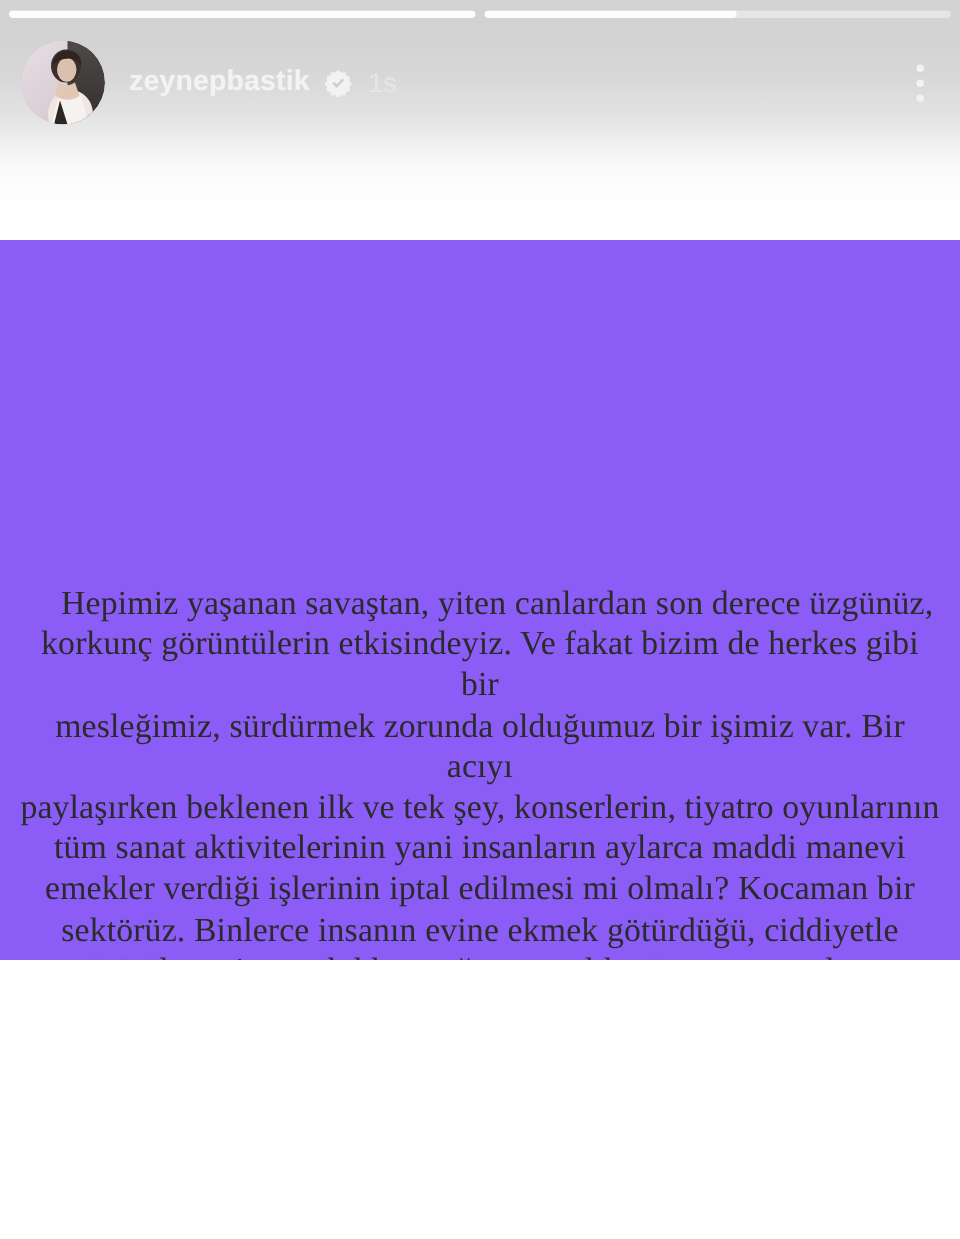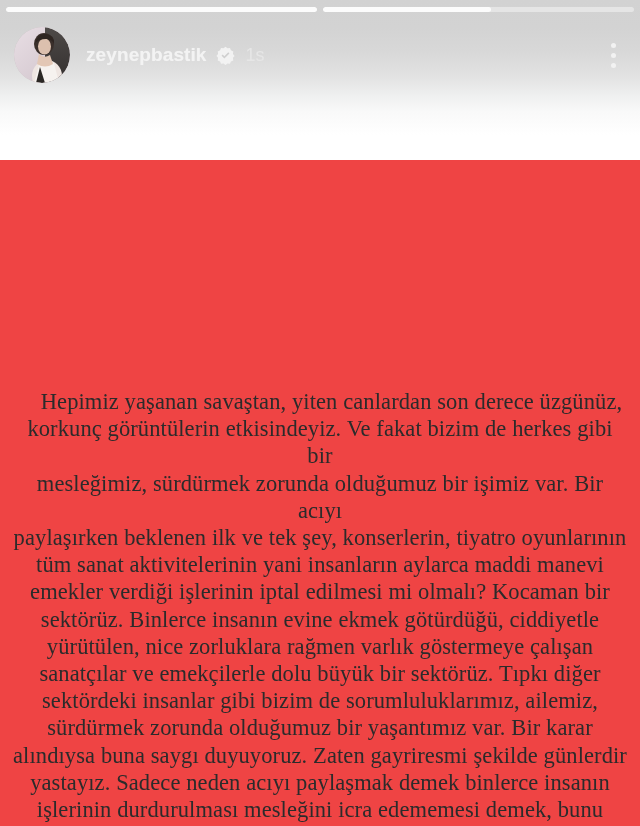--- a/index.html
+++ b/index.html
@@ -6,23 +6,23 @@
     margin: 0;
     padding: 0;
     background: #ffffff;
   }
   body {
     font-family: "Liberation Sans", sans-serif;
   }
   .story {
     position: relative;
     width: 640px;
-    height: 826px;
+    height: 640px;
     overflow: hidden;
-    background: #ef4444;
+    background: #8b5cf6;
   }
   
   .story-backdrop {
     position: absolute;
     left: 0;
     top: 0;
     width: 640px;
     height: 160px;
     background: linear-gradient(to bottom,
                 #d2d2d2 0px,

